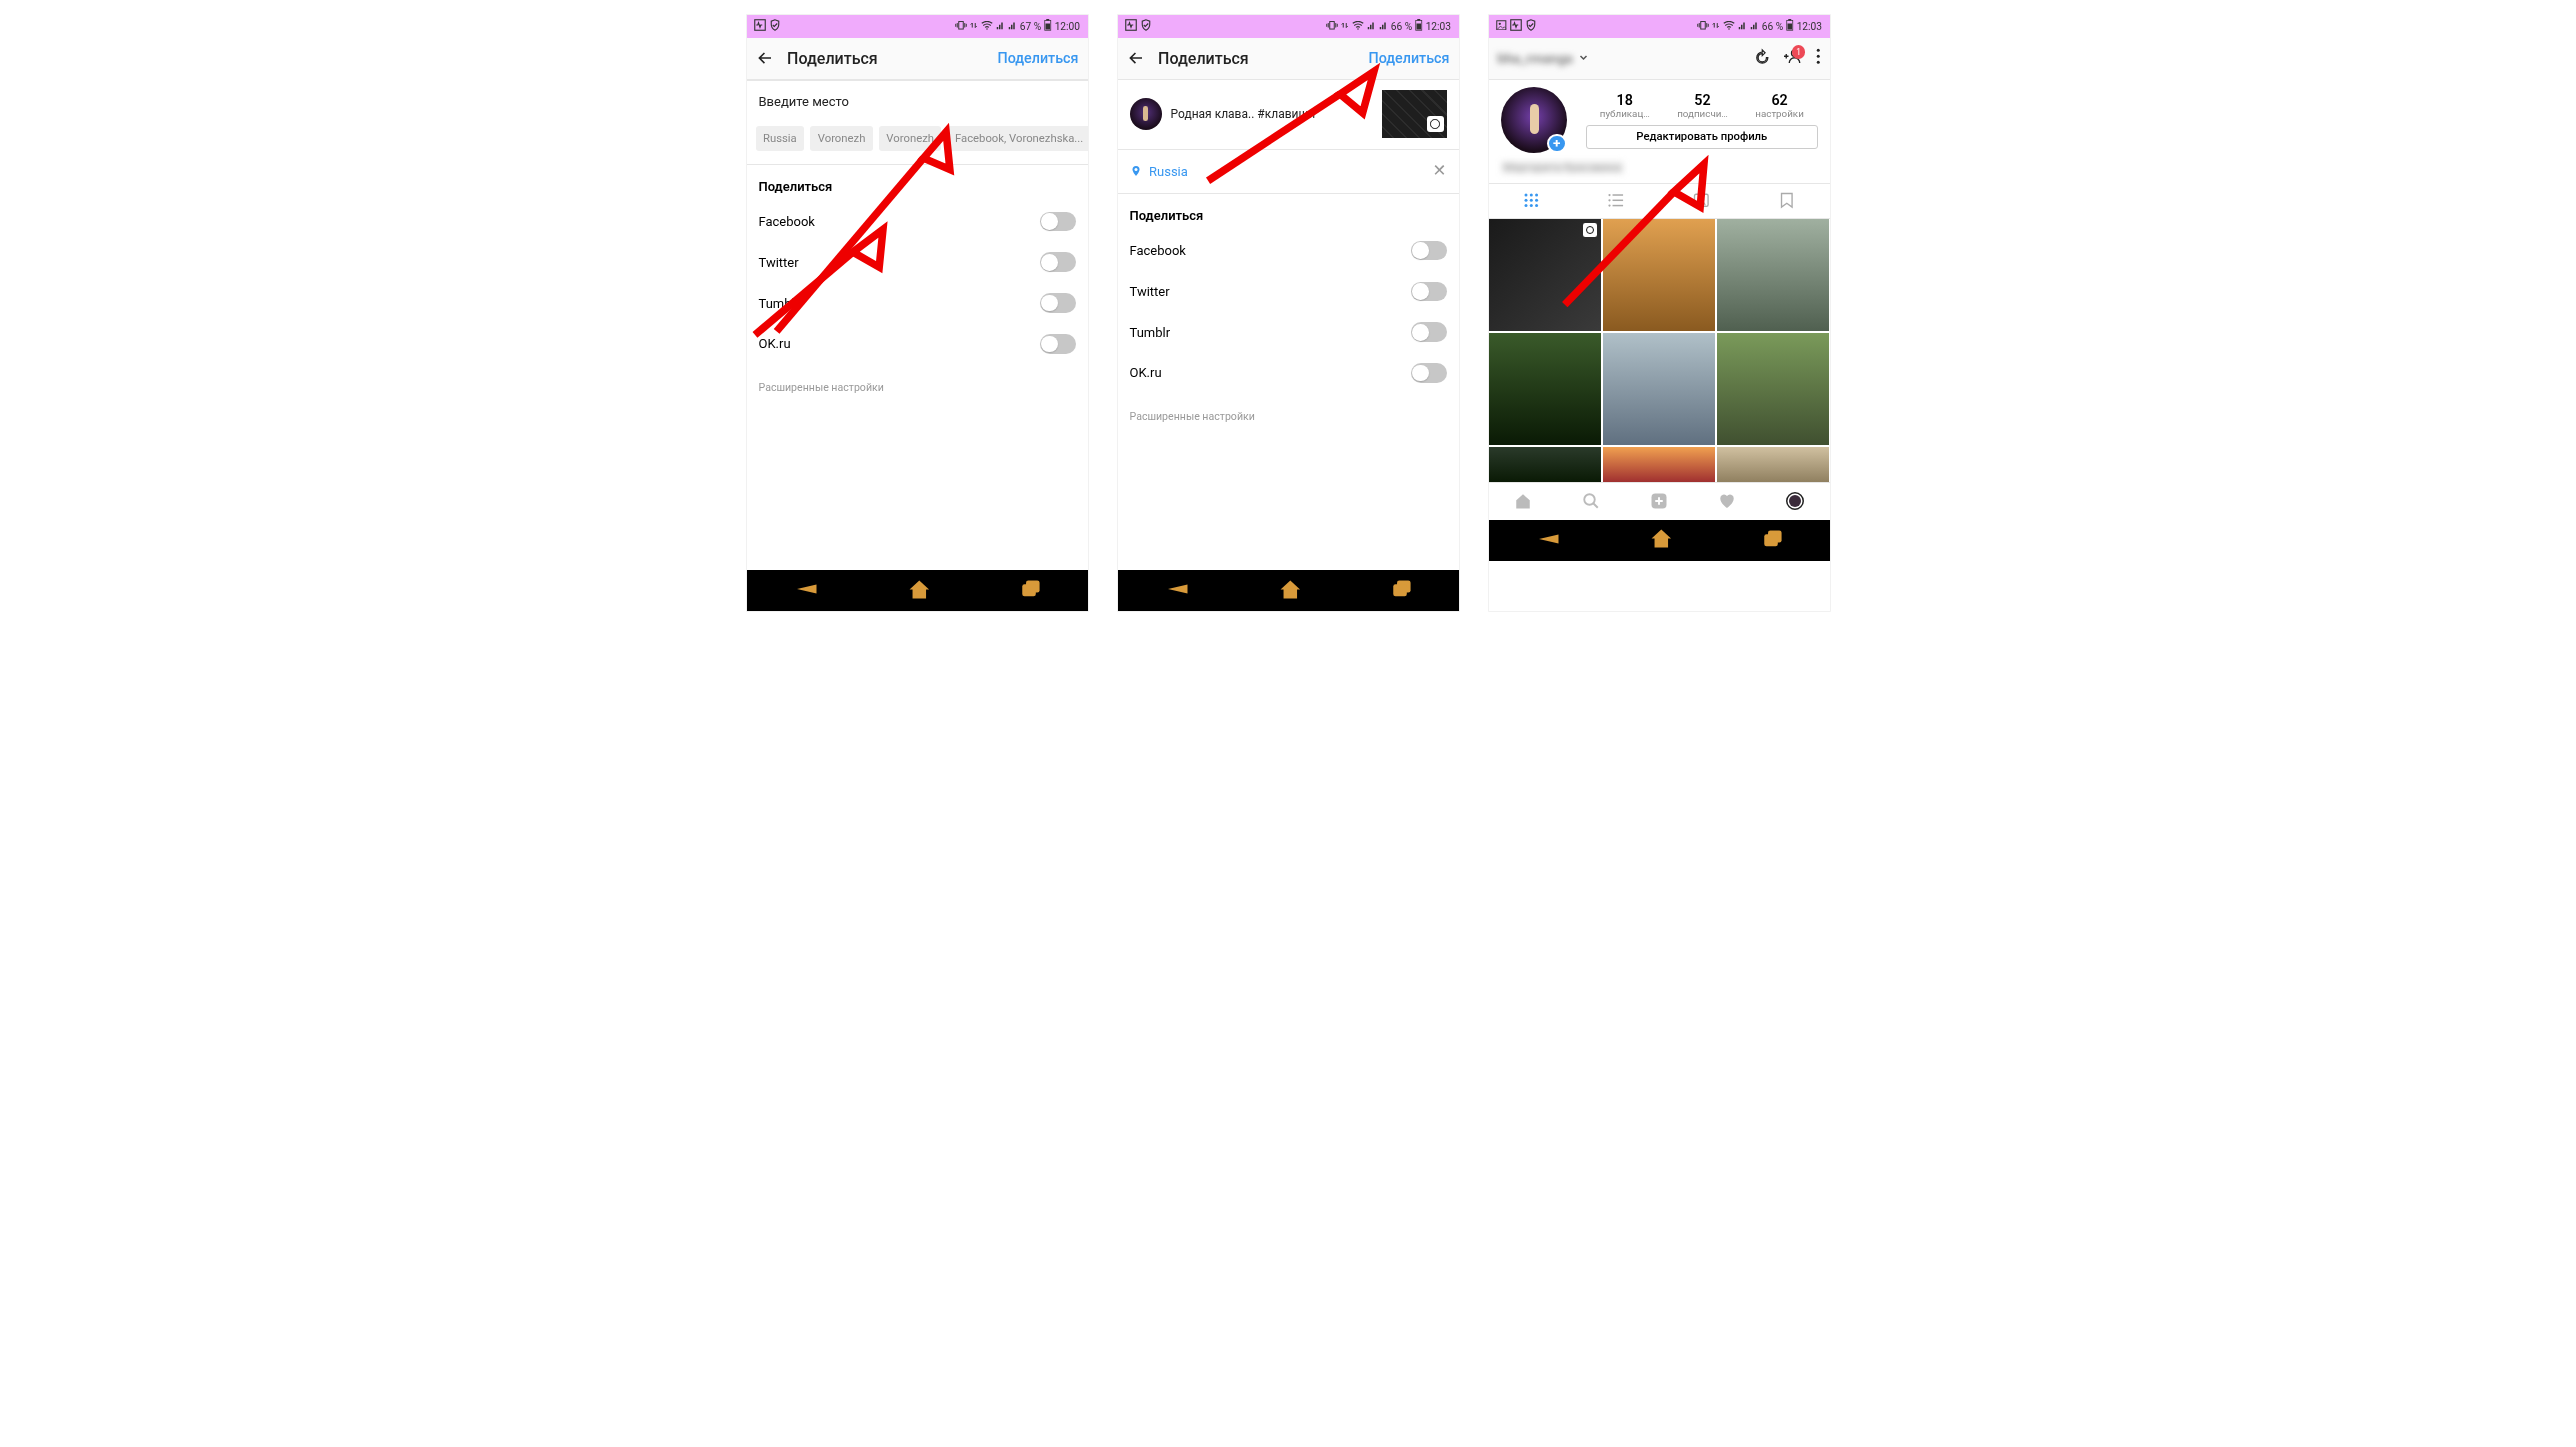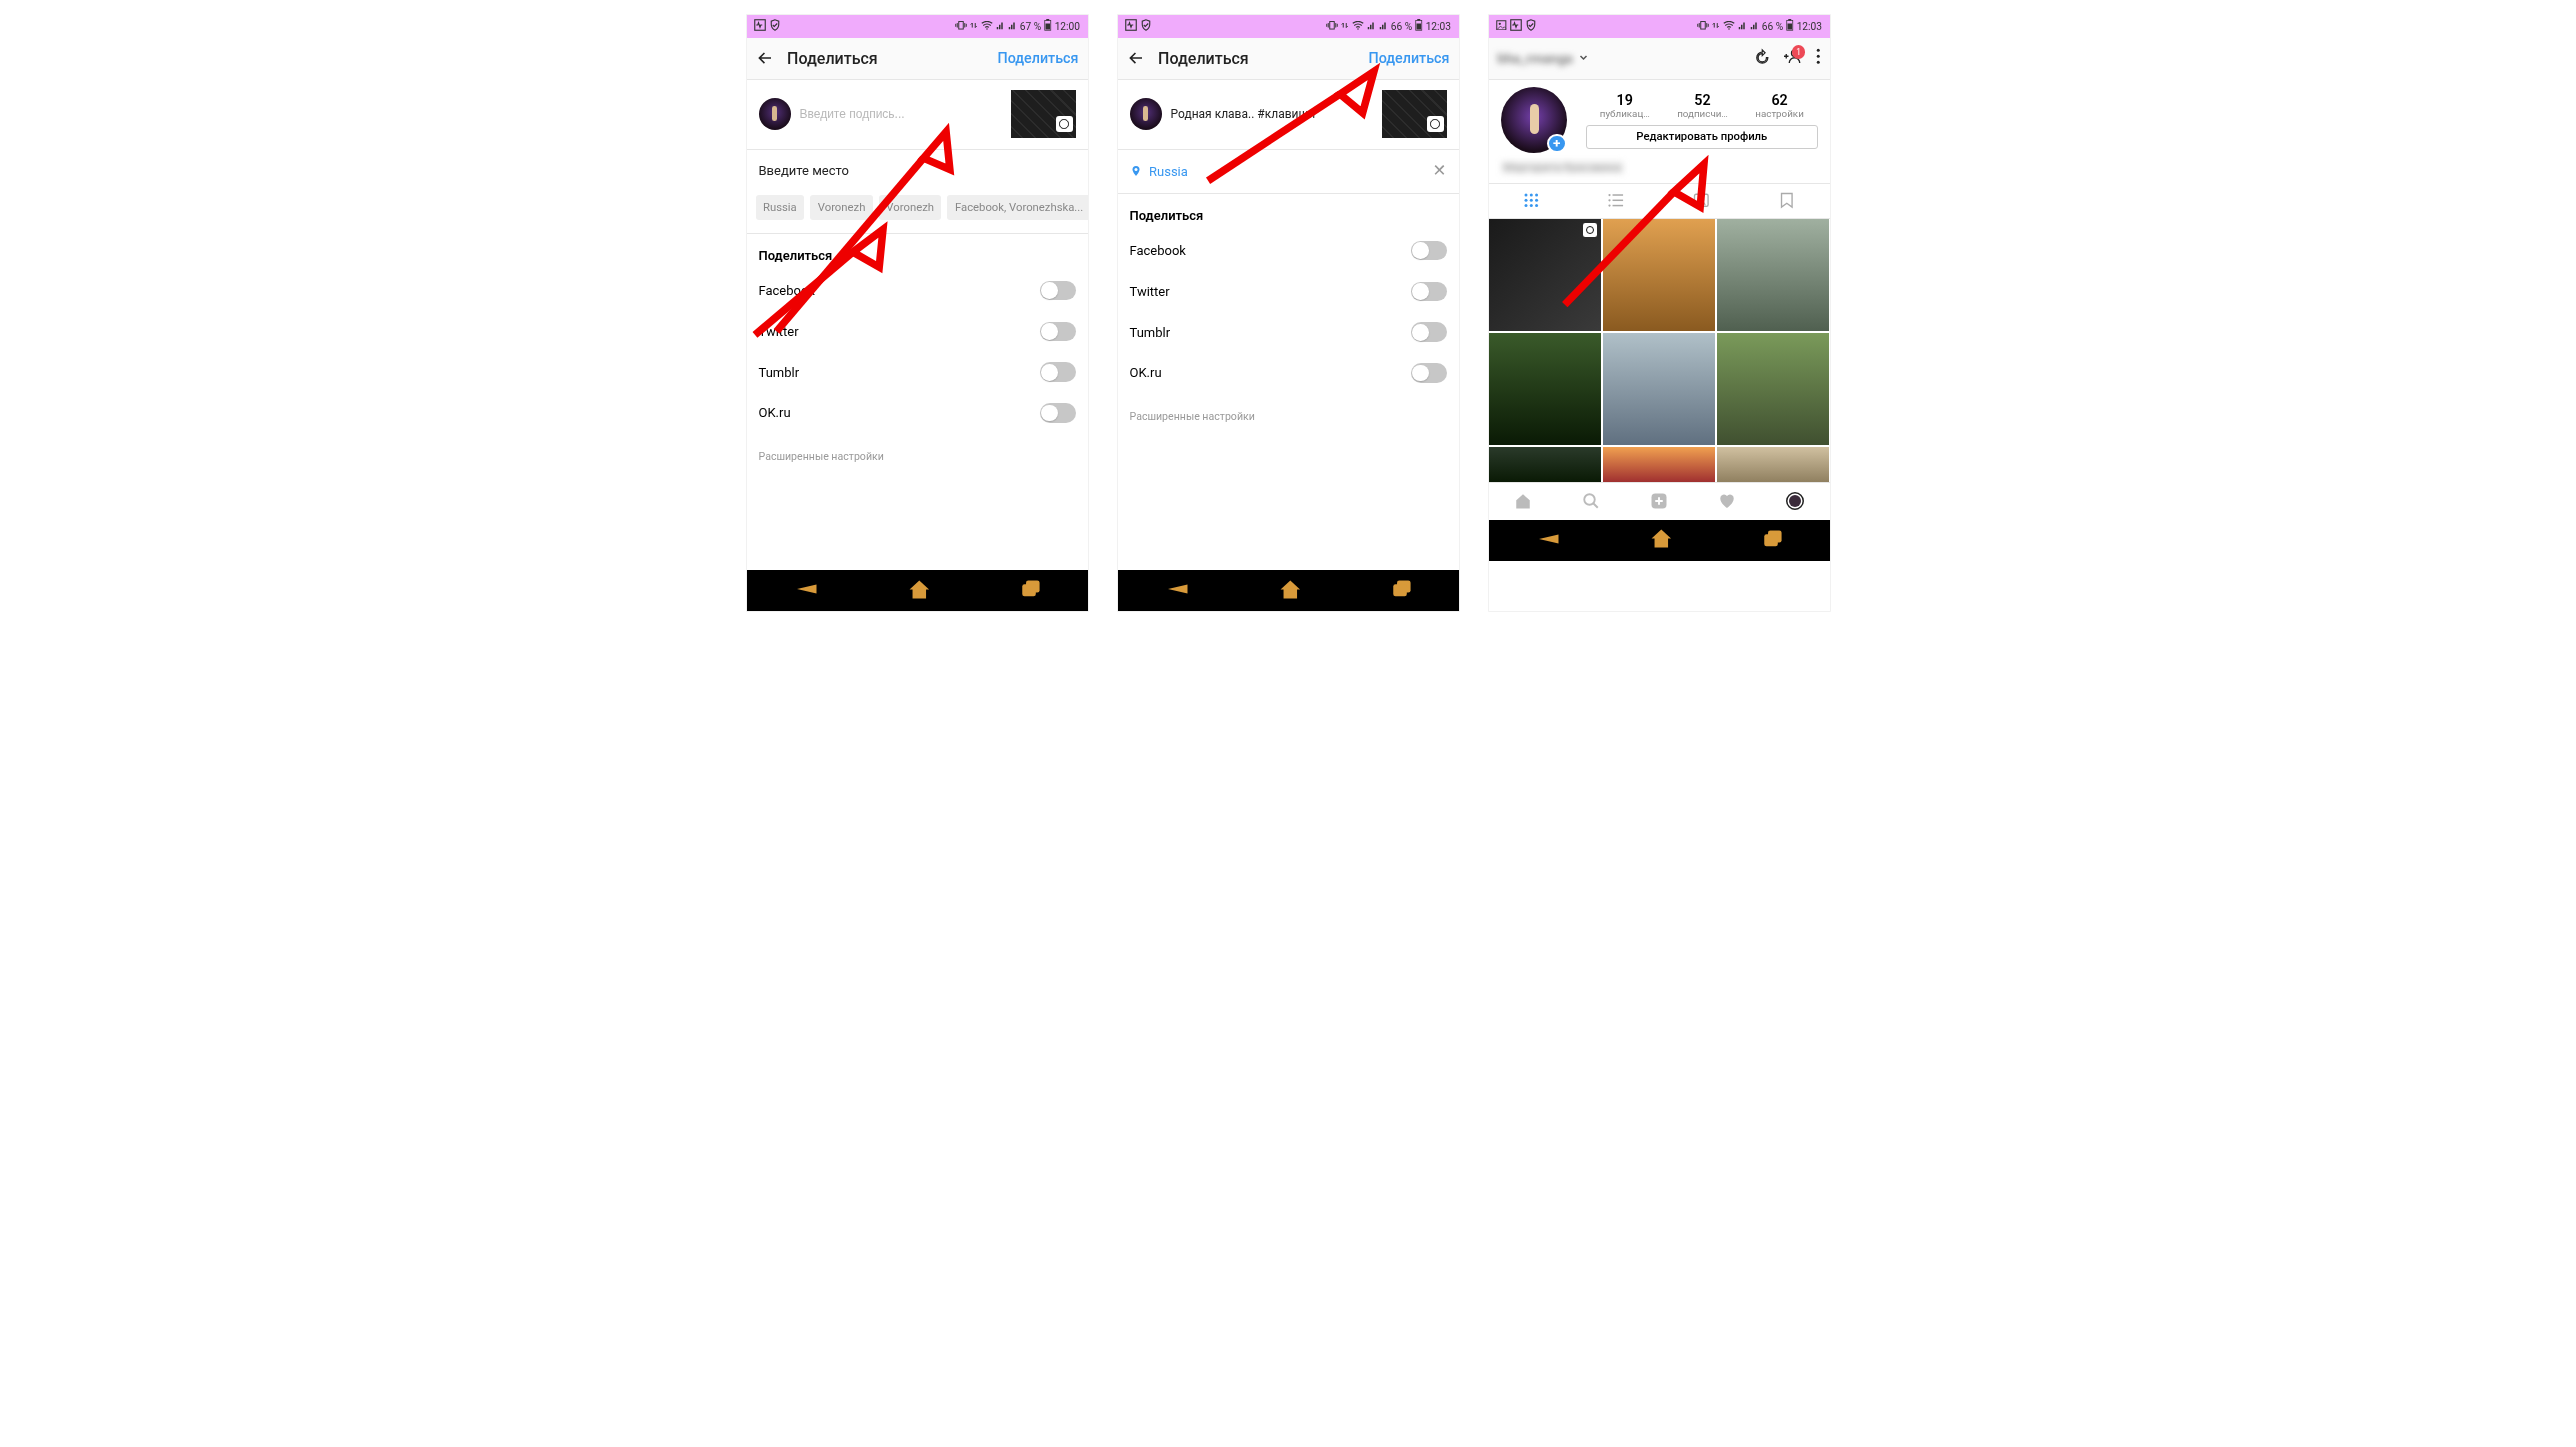--- a/index.html
+++ b/index.html
@@ -203,28 +203,20 @@
   <div class="app-bar">
     <span class="back-icon">
         <svg width="18" height="18" viewBox="0 0 24 24">
           <path d="M20 11H7l5-5-1.5-1.5L3 12l7.5 7.5L12 18l-5-5h13z" fill="#222"></path>
         </svg>
       </span>
     <span class="title">Поделиться</span>
     <span class="action">Поделиться</span>
   </div>
 
-  <div class="caption-row">
-    <div class="avatar"></div>
-    <input class="caption-input" placeholder="Введите подпись..." style="">
-    <div class="thumb">
-        <div class="kb"></div>
-        <div class="cam"></div>
-      </div>
-  </div>
   <div class="divider"></div>
 
   <div class="row">
       <span>Введите место</span>
     </div>
   <div class="chips">
     <span class="chip">Russia</span>
     <span class="chip">Voronezh</span>
     <span class="chip">Voronezh</span>
     <span class="chip">Facebook, Voronezhska...</span>
@@ -462,21 +454,21 @@
   </div>
 
   <div class="profile-header">
     <div class="profile-avatar">
       <div class="person"></div>
       <div class="plusbadge">+</div>
     </div>
     <div class="stats">
       <div class="stats-row">
         <div class="stat">
-          <div class="num">19</div>
+          <div class="num">18</div>
           <div class="lbl">публикац…</div>
         </div>
         <div class="stat">
           <div class="num">52</div>
           <div class="lbl">подписчи…</div>
         </div>
         <div class="stat">
           <div class="num">62</div>
           <div class="lbl">настройки</div>
         </div>

